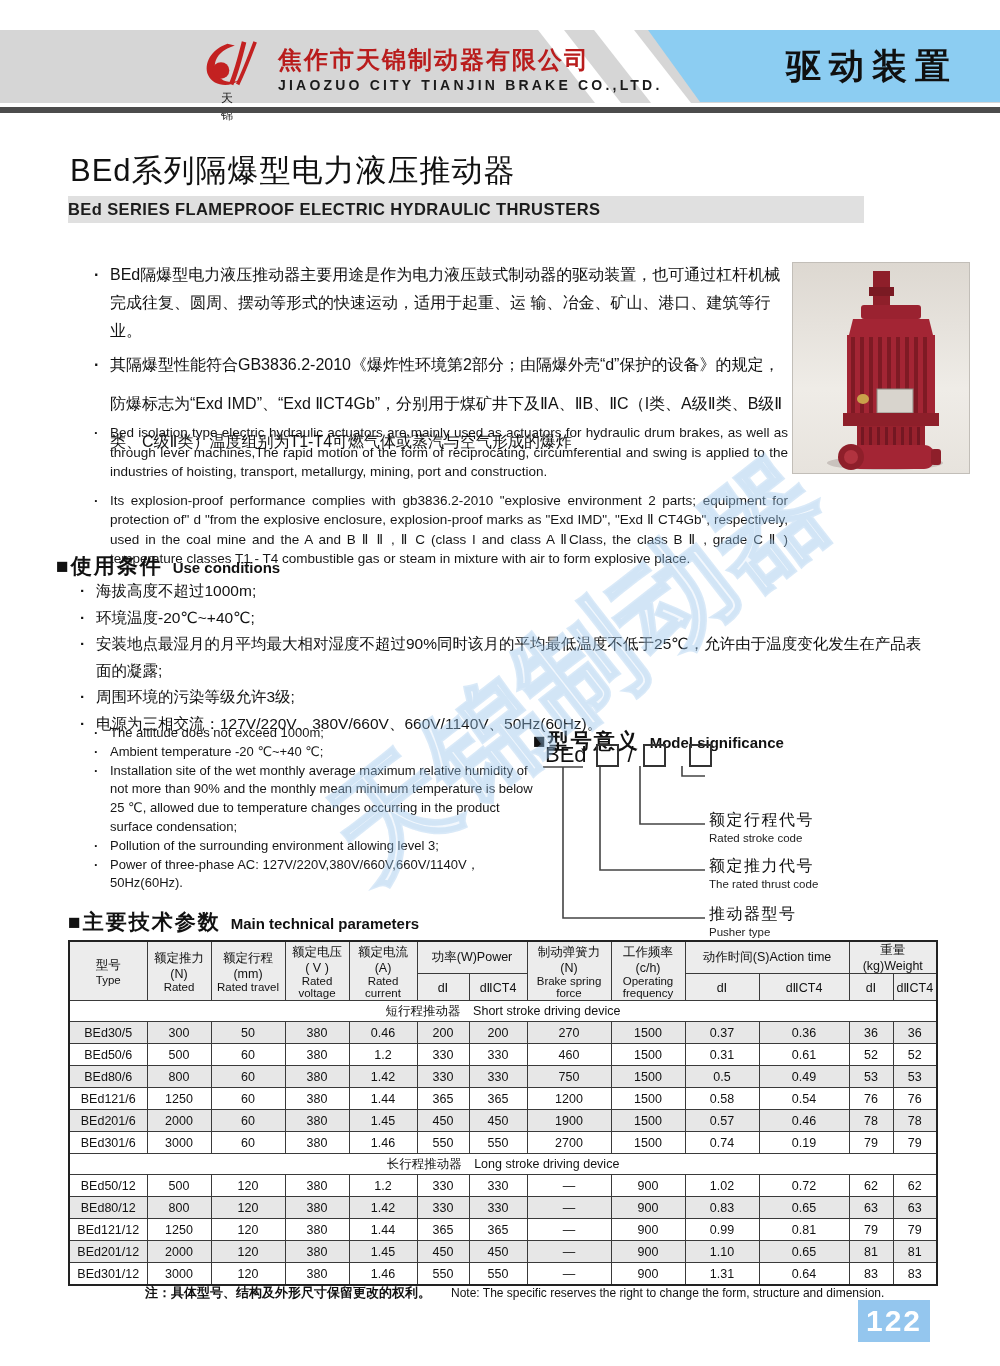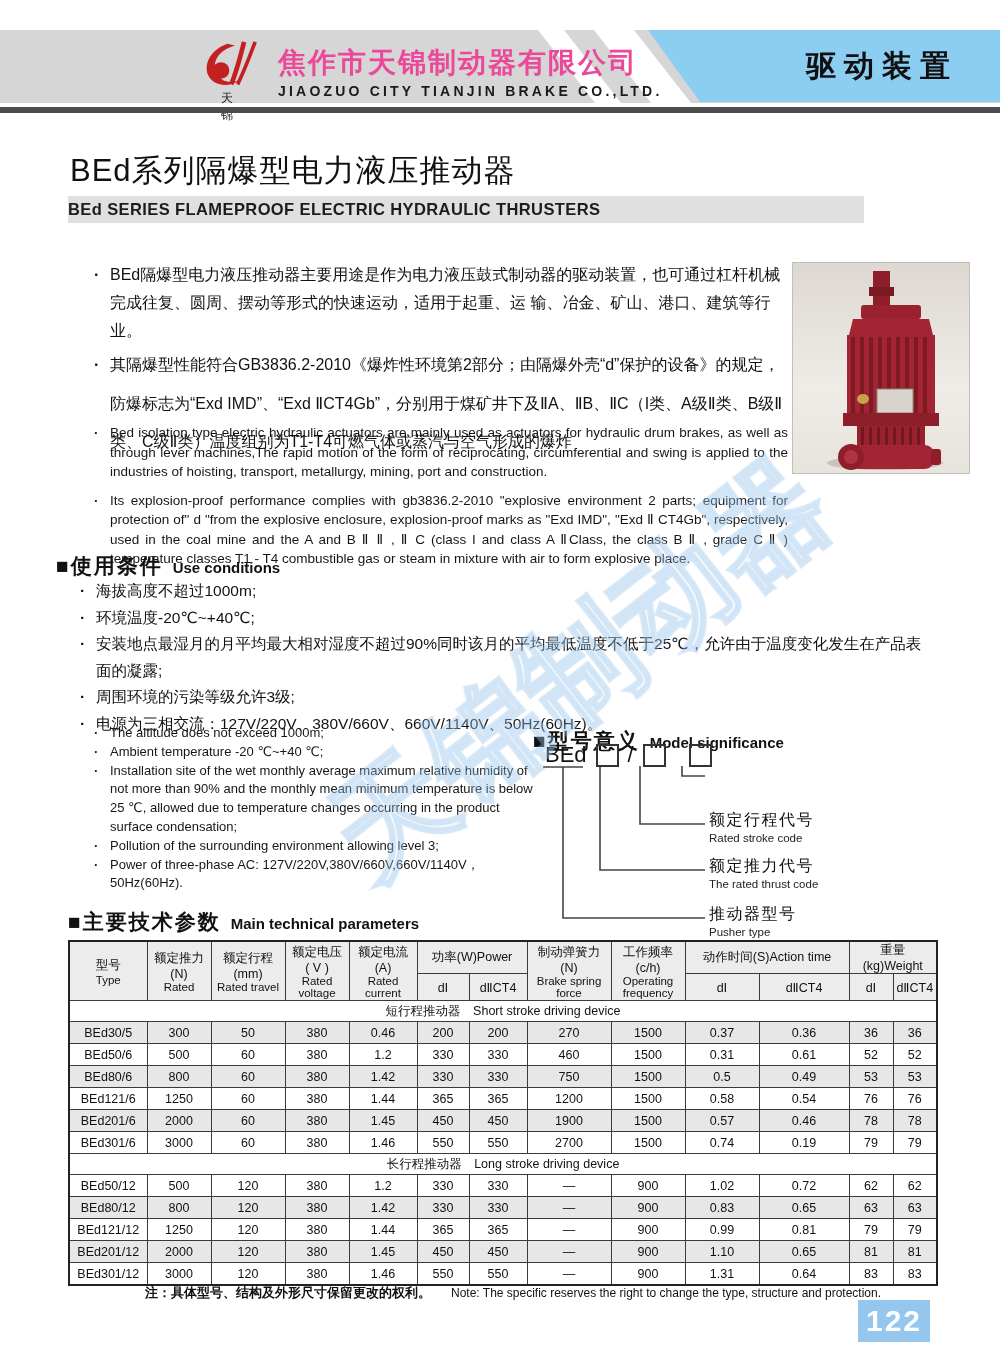--- a/index.html
+++ b/index.html
@@ -7,25 +7,25 @@
         font-family:"Liberation Sans","DejaVu Sans",sans-serif;color:#111;}
 
   
   .header-band{position:absolute;left:0;top:30px;width:1000px;height:73px;background:#d6d6d6;}
   .stripe{position:absolute;top:0;height:73px;background:#ffffff;transform:skewX(38deg);transform-origin:top left;}
   .stripe.s1{left:538px;width:26px;}
   .stripe.s2{left:594px;width:40px;}
   .blue-banner{position:absolute;left:648px;top:0;width:352px;height:72px;background:#8ccdf2;
         clip-path:polygon(0 0,100% 0,100% 100%,52px 100%);
         display:flex;align-items:center;justify-content:flex-end;padding-right:42px;box-sizing:border-box;
-        font-size:30px;font-weight:600;letter-spacing:8px;color:#101010;text-align:right;}
+        font-size:35px;font-weight:600;letter-spacing:8px;color:#101010;text-align:right;}
   .logo{position:absolute;left:196px;top:40px;width:74px;height:62px;text-align:center;}
   .logo-chars{font-size:12px;letter-spacing:22px;color:#222;margin-top:-2px;padding-left:10px;}
   .company{position:absolute;left:278px;top:44px;}
-  .company-cn{font-size:28px;font-weight:bold;letter-spacing:2px;color:#ec4899;}
+  .company-cn{font-size:24px;font-weight:bold;letter-spacing:2px;color:#b91c1c;}
   .company-en{font-size:14px;font-weight:bold;letter-spacing:3.2px;color:#1a1a1a;margin-top:1px;}
   .header-rule{position:absolute;left:0;top:107px;width:1000px;height:6px;background:#4c4c4c;}
 
   
   .main-title{position:absolute;left:70px;top:150px;font-size:31px;font-weight:normal;letter-spacing:1px;}
   .sub-title-band{position:absolute;left:68px;top:196px;width:796px;height:27px;background:#e0e0e0;
         display:flex;align-items:center;font-size:16.5px;font-weight:bold;color:#1c1c1c;letter-spacing:.4px;}
 
   
   .sec-head{position:absolute;display:flex;align-items:baseline;gap:10px;}
@@ -499,19 +499,19 @@
           <td>1.31</td>
           <td>0.64</td>
           <td>83</td>
           <td>83</td>
         </tr>
       </tbody>
   </table>
 
   <div class="foot-note">
     <span class="cn">注：具体型号、结构及外形尺寸保留更改的权利。</span>
-    <span class="en">Note: The specific reserves the right to change the type, structure and protection.</span>
+    <span class="en">Note: The specific reserves the right to change the form, structure and dimension.</span>
   </div>
   <div class="page-badge">122</div>
 
   <div class="watermark">天锦制动器</div>
 
 </div>
 
 </body></html>

